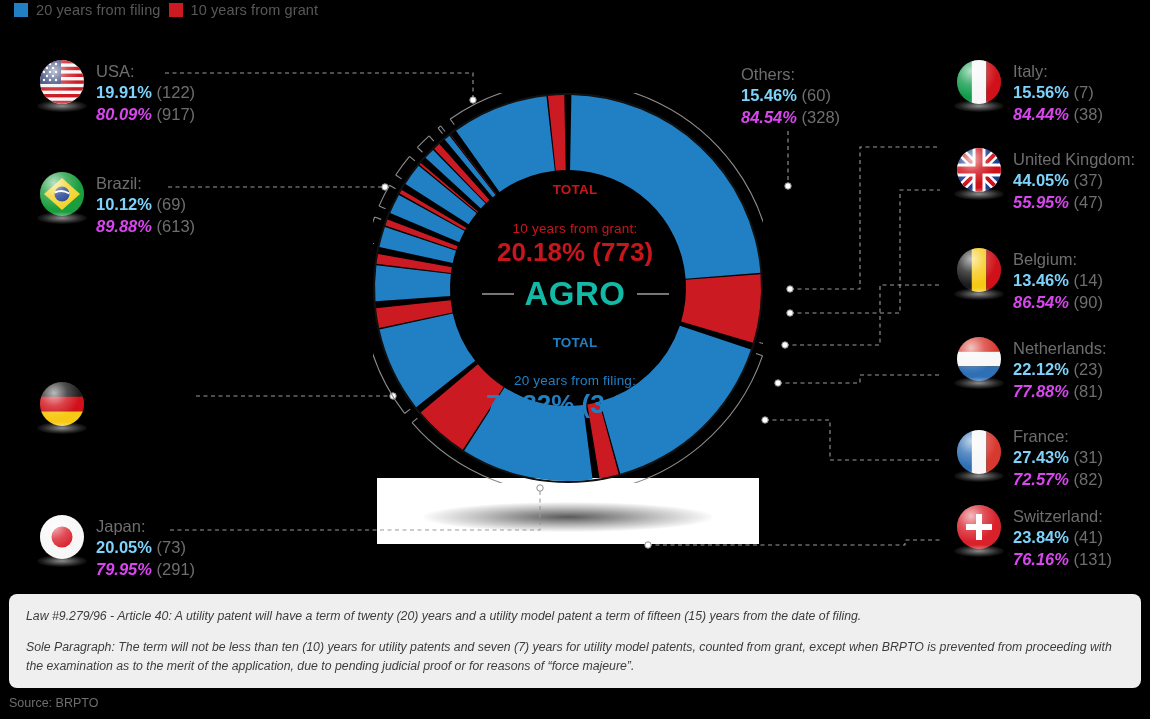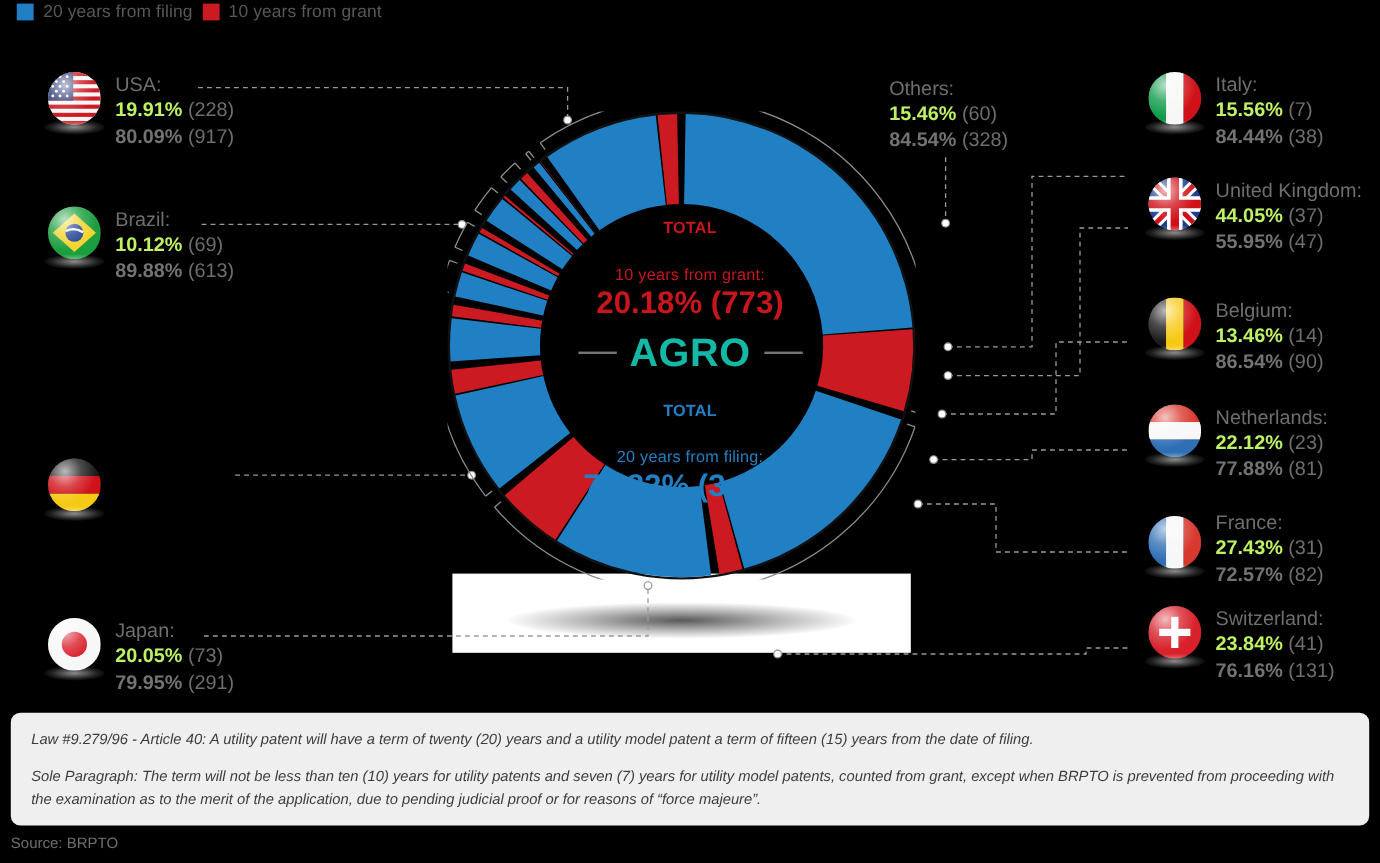--- a/index.html
+++ b/index.html
@@ -48,22 +48,22 @@
   .flag .ball { position:absolute; left:2px; top:0; width:44px; height:44px; border-radius:50%;
                 overflow:hidden; box-shadow:inset 0 -6px 9px rgba(0,0,0,.30), inset 0 4px 7px rgba(255,255,255,.30);}
   .flag .gloss { position:absolute; left:2px; top:0; width:44px; height:44px; border-radius:50%;
                  background:radial-gradient(circle at 32% 25%, rgba(255,255,255,.70) 0%, rgba(255,255,255,.22) 30%, rgba(255,255,255,0) 58%);}
   .flag .shadow { position:absolute; left:-1px; top:40px; width:50px; height:12px; border-radius:50%;
                   background:radial-gradient(ellipse at center, rgba(255,255,255,.55) 0%, rgba(255,255,255,.12) 55%, rgba(255,255,255,0) 78%);}
   .ctext { padding-top:1px; white-space:nowrap; }
   .cname { font-size:16.5px; color:#6e6e6e; line-height:1.28; }
   .crow  { font-size:16.5px; line-height:1.30; }
   .cpct  { font-weight:700; }
-  .cpct.red  { color:#bef264; }
-  .cpct.blue { color:#737373; }
+  .cpct.red  { color:#7dd3fc; }
+  .cpct.blue { color:#d946ef;font-style:italic; }
   .ccount { color:#6e6e6e; }
   .cblock.left  .ctext { text-align:left; }
   .cblock.right .ctext { text-align:left; }
   .cblock.right { flex-direction:row; }
 
   
   #connectors { position:absolute; left:0; top:0; width:1150px; height:600px; z-index:15; pointer-events:none;}
 
   
   #law { position:absolute; left:9px; top:594px; width:1132px; height:94px;
@@ -258,21 +258,21 @@
         <circle cx="4" cy="20" r="1.2"></circle>
             <circle cx="10" cy="20" r="1.2"></circle>
             <circle cx="16" cy="20" r="1.2"></circle>
       </g>
         </svg></div>
     <div class="gloss"></div>
       <div class="shadow"></div>
   </div>
   <div class="ctext">
     <div class="cname">USA:</div>
-    <div class="crow"><span class="cpct red">19.91%</span> <span class="ccount">(228)</span></div>
+    <div class="crow"><span class="cpct red">19.91%</span> <span class="ccount">(122)</span></div>
     <div class="crow"><span class="cpct blue">80.09%</span> <span class="ccount">(917)</span></div>
   </div>
 </div>
 
 <div class="cblock left" style="left:38px; top:172px;">
   <div class="flag">
     <div class="ball"><svg viewBox="0 0 44 44" width="44" height="44">
       <rect width="44" height="44" fill="#1b9e3e"></rect>
       <polygon points="22,6 40,22 22,38 4,22" fill="#f4d32b"></polygon>
       <circle cx="22" cy="22" r="7.5" fill="#1d3f8f"></circle>

